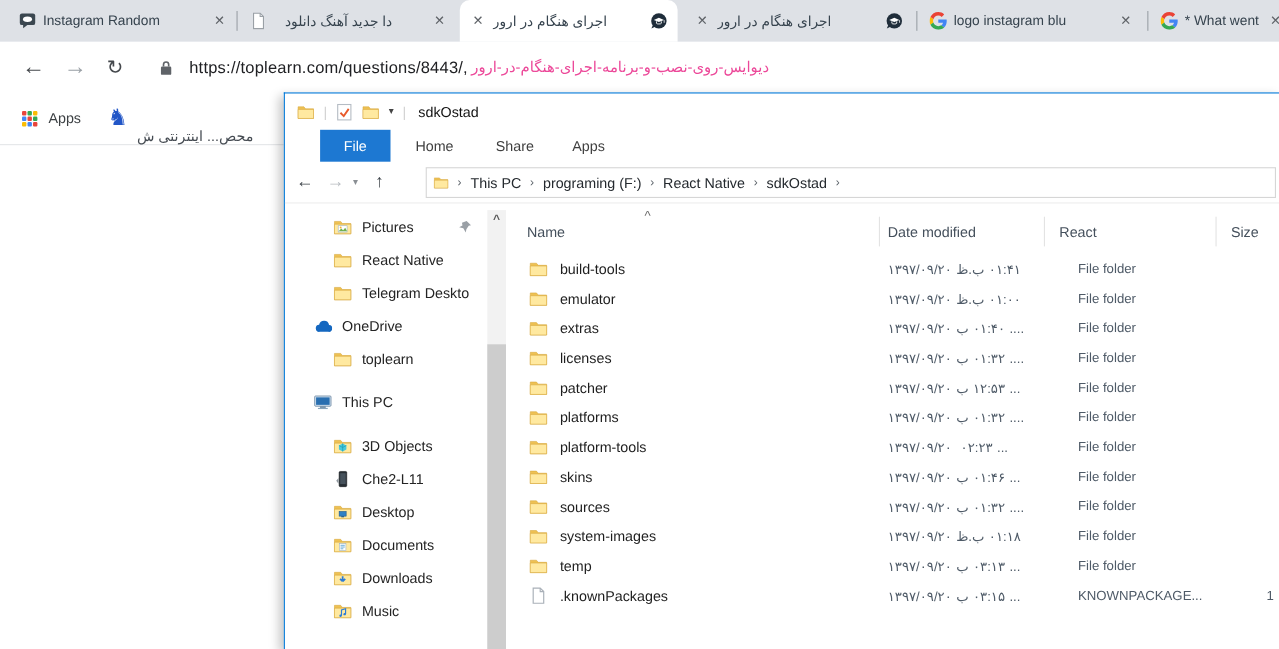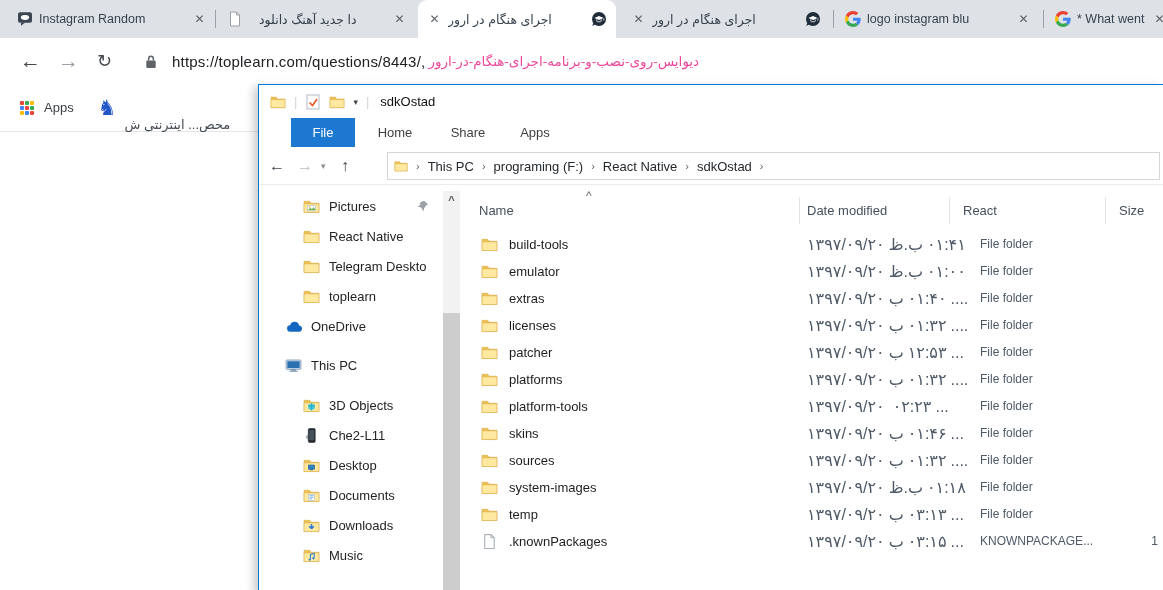--- a/index.html
+++ b/index.html
@@ -93,21 +93,21 @@
   .ch{position:absolute;top:12px;font-size:13px;}
   .ch.name{left:15px;text-align:center;} .ch.date{left:343px;} .ch.type{left:499px;} .ch.size{left:655px;}
   .sort-caret{position:absolute;left:122px;top:-2px;font-size:12px;color:#6a6a6a;}
   .ch-div{position:absolute;top:6px;height:27px;width:1px;background:#e3e3e3;}
   .ch-div.d1{left:335px;} .ch-div.d2{left:485px;} .ch-div.d3{left:641px;}
 
   .frow{position:relative;height:27px;}
   .f-ico{position:absolute;left:17px;top:5px;width:17px;height:17px;}
   .f-name{position:absolute;left:45px;top:0;line-height:27px;font-size:13px;color:#1e1e1e;white-space:nowrap;}
   .f-date{position:absolute;left:343px;top:0;height:27px;display:flex;align-items:center;gap:4px;
-          font-size:16px;color:#4e5a67;direction:ltr;}
+          font-size:12px;color:#4e5a67;direction:ltr;}
   .d-mer{direction:rtl;unicode-bidi:isolate;}
   .f-type{position:absolute;left:516px;top:0;line-height:27px;font-size:12px;color:#4e5a67;white-space:nowrap;}
   .f-size{position:absolute;left:676px;top:0;width:18px;line-height:27px;font-size:12px;
           color:#4e5a67;text-align:right;}
 </style>
 </head>
 <body>
 
 <div id="canvas">
 
@@ -305,33 +305,33 @@
 
         </div>
         <div class="side-item">
           <span class="side-ico"><svg viewBox="0 0 16 16" width="100%" height="100%">
               <path d="M1 3.1h5.3l1.5 1.8H15v8.8H1z" fill="#eec153" stroke="#d8a840" stroke-width=".5"></path>
               <path d="M1 5.5h14v8.2H1z" fill="#ffe9a0" stroke="#d8a840" stroke-width=".5"></path>
             </svg></span>
           <span class="side-label">Telegram Deskto</span>
 
         </div>
-        <div class="side-item">
-          <span class="side-ico"><svg viewBox="0 0 16 16" width="100%" height="100%">
-              <path d="M1 3.1h5.3l1.5 1.8H15v8.8H1z" fill="#eec153" stroke="#d8a840" stroke-width=".5"></path>
-              <path d="M1 5.5h14v8.2H1z" fill="#ffe9a0" stroke="#d8a840" stroke-width=".5"></path>
-            </svg></span>
-          <span class="side-label">toplearn</span>
-
-        </div>
         <div class="side-item root">
           <span class="side-ico"><svg viewBox="0 0 18 14" width="100%" height="100%">
               <path d="M5.8 12.5a3.4 3.4 0 01-.4-6.8A4.9 4.9 0 0115 5.9a3.3 3.3 0 01-.6 6.6z" fill="#1467c0"></path>
             </svg></span>
           <span class="side-label">OneDrive</span>
+
+        </div>
+        <div class="side-item">
+          <span class="side-ico"><svg viewBox="0 0 16 16" width="100%" height="100%">
+              <path d="M1 3.1h5.3l1.5 1.8H15v8.8H1z" fill="#eec153" stroke="#d8a840" stroke-width=".5"></path>
+              <path d="M1 5.5h14v8.2H1z" fill="#ffe9a0" stroke="#d8a840" stroke-width=".5"></path>
+            </svg></span>
+          <span class="side-label">toplearn</span>
 
         </div>
         <div class="side-item root">
           <span class="side-ico"><svg viewBox="0 0 16 16" width="100%" height="100%">
               <rect x="1" y="2.8" width="14" height="8.8" rx=".8" fill="#cfe0ef" stroke="#5b7a96" stroke-width=".6"></rect>
               <rect x="2.2" y="4" width="11.6" height="6.4" fill="#2a6fb0"></rect>
               <rect x="5.5" y="11.8" width="5" height="1.1" fill="#5b7a96"></rect>
               <rect x="3.8" y="13" width="8.4" height="1" fill="#8aa6bd"></rect>
             </svg></span>
           <span class="side-label">This PC</span>

